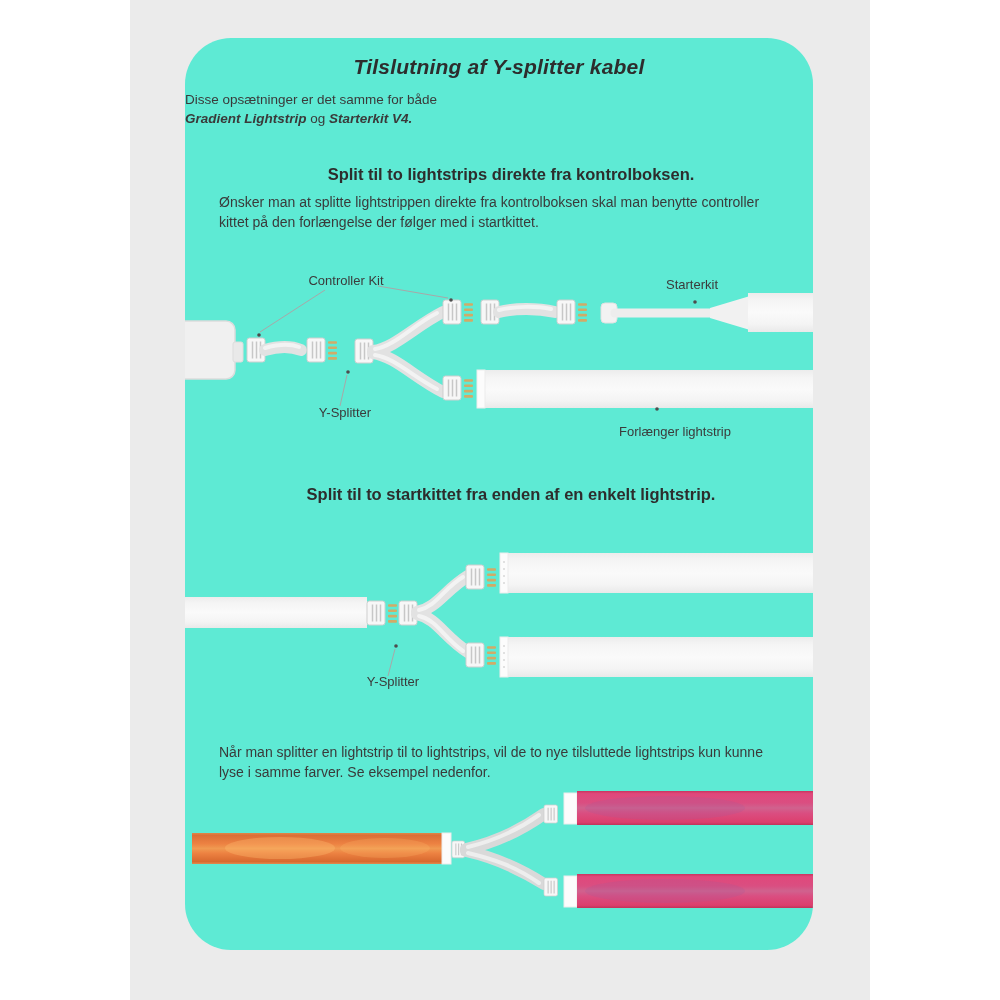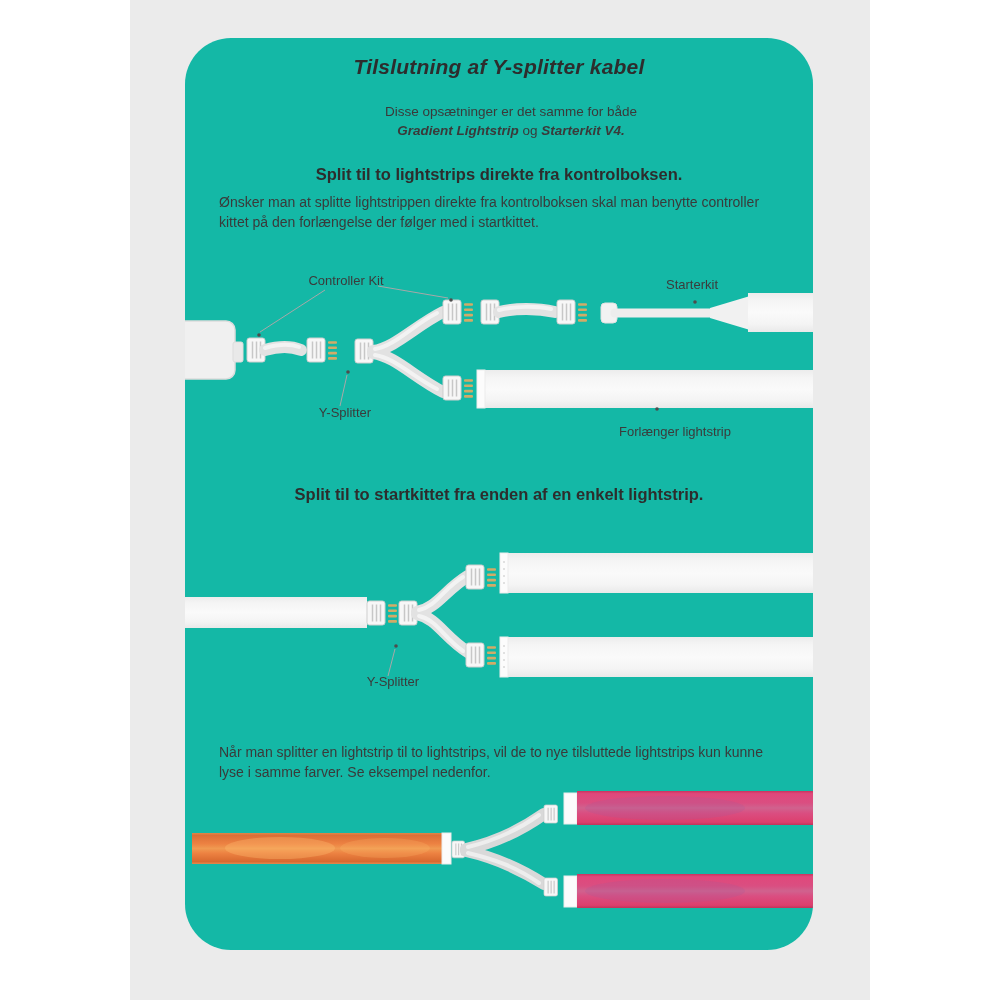--- a/index.html
+++ b/index.html
@@ -4,33 +4,33 @@
 <style>
   html,body { margin:0; padding:0; }
   body {
     width:1000px; height:1000px; position:relative;
     background:#ffffff; overflow:hidden;
     font-family:"Liberation Sans", sans-serif;
   }
   .band { position:absolute; left:130px; top:0; width:740px; height:1000px; background:#ebebeb; }
   .card {
     position:absolute; left:185px; top:38px; width:628px; height:912px;
-    background:#14b8a6; border-radius:46px; overflow:hidden;
+    background:#5eead4; border-radius:46px; overflow:hidden;
   }
   .title {
     position:absolute; top:17px; left:0; width:100%; margin:0; text-align:center;
     font-size:21px; font-weight:bold; font-style:italic; color:#2d2d2d; letter-spacing:.2px;
   }
   .subtitle {
-    position:absolute; top:52px; left:0; width:100%; margin:12px; text-align:center;
+    position:absolute; top:52px; left:0; width:100%; margin:0; 
     font-size:13.5px; line-height:1.42; color:#3a3a3a;
   }
   .sec-head {
     position:absolute; left:0; width:100%; margin:0; text-align:center;
-    font-size:16.5px; font-weight:bold; color:#2d2d2d;
+    font-size:16.5px; font-weight:bold; color:#2d2d2d;padding-left:12px;
   }
   .sec-body {
     position:absolute; left:34px; width:560px; margin:0; 
     font-size:14px; line-height:1.4; color:#3a3a3a;
   }
   #s1-head{top:127px;} #s1-body{top:155px;}
   #s2-head{top:447px;} #s2-body{top:475px;}
   #s3-head{top:677px;} #s3-body{top:705px;}
   .diagram { position:absolute; left:0; display:block; }
   #svg1{top:228px;} #svg2{top:512px;} #svg3{top:747px;}

